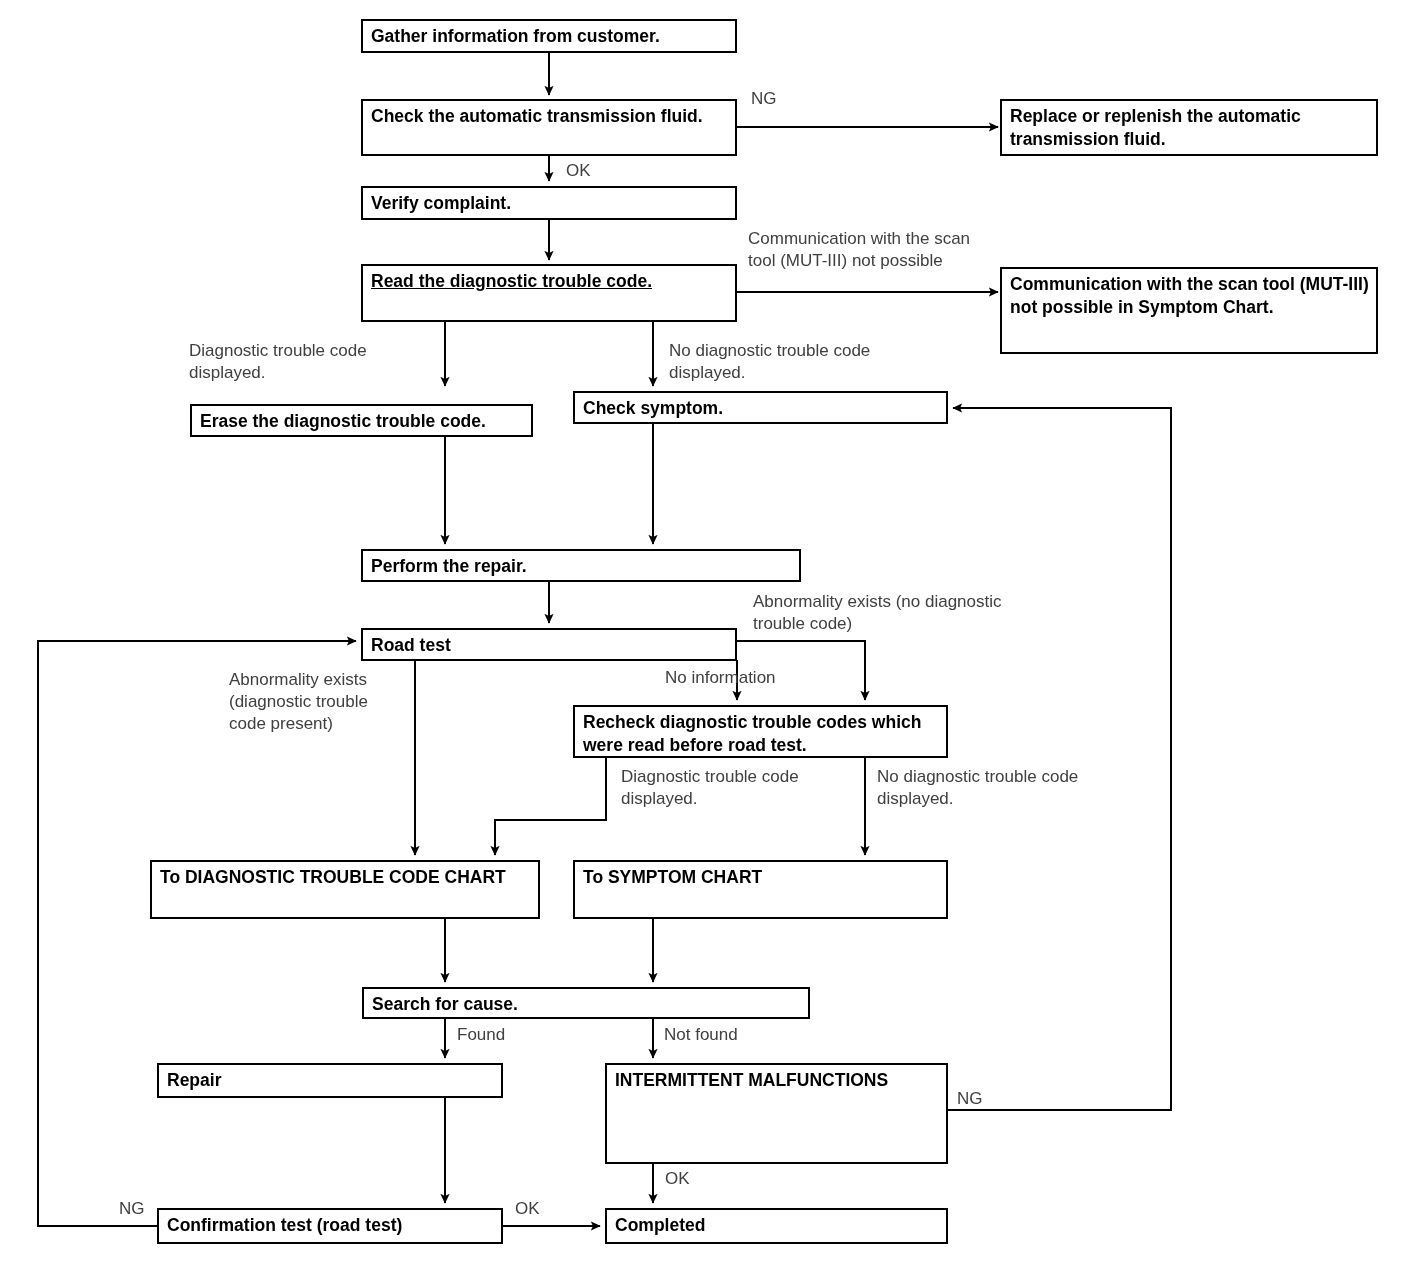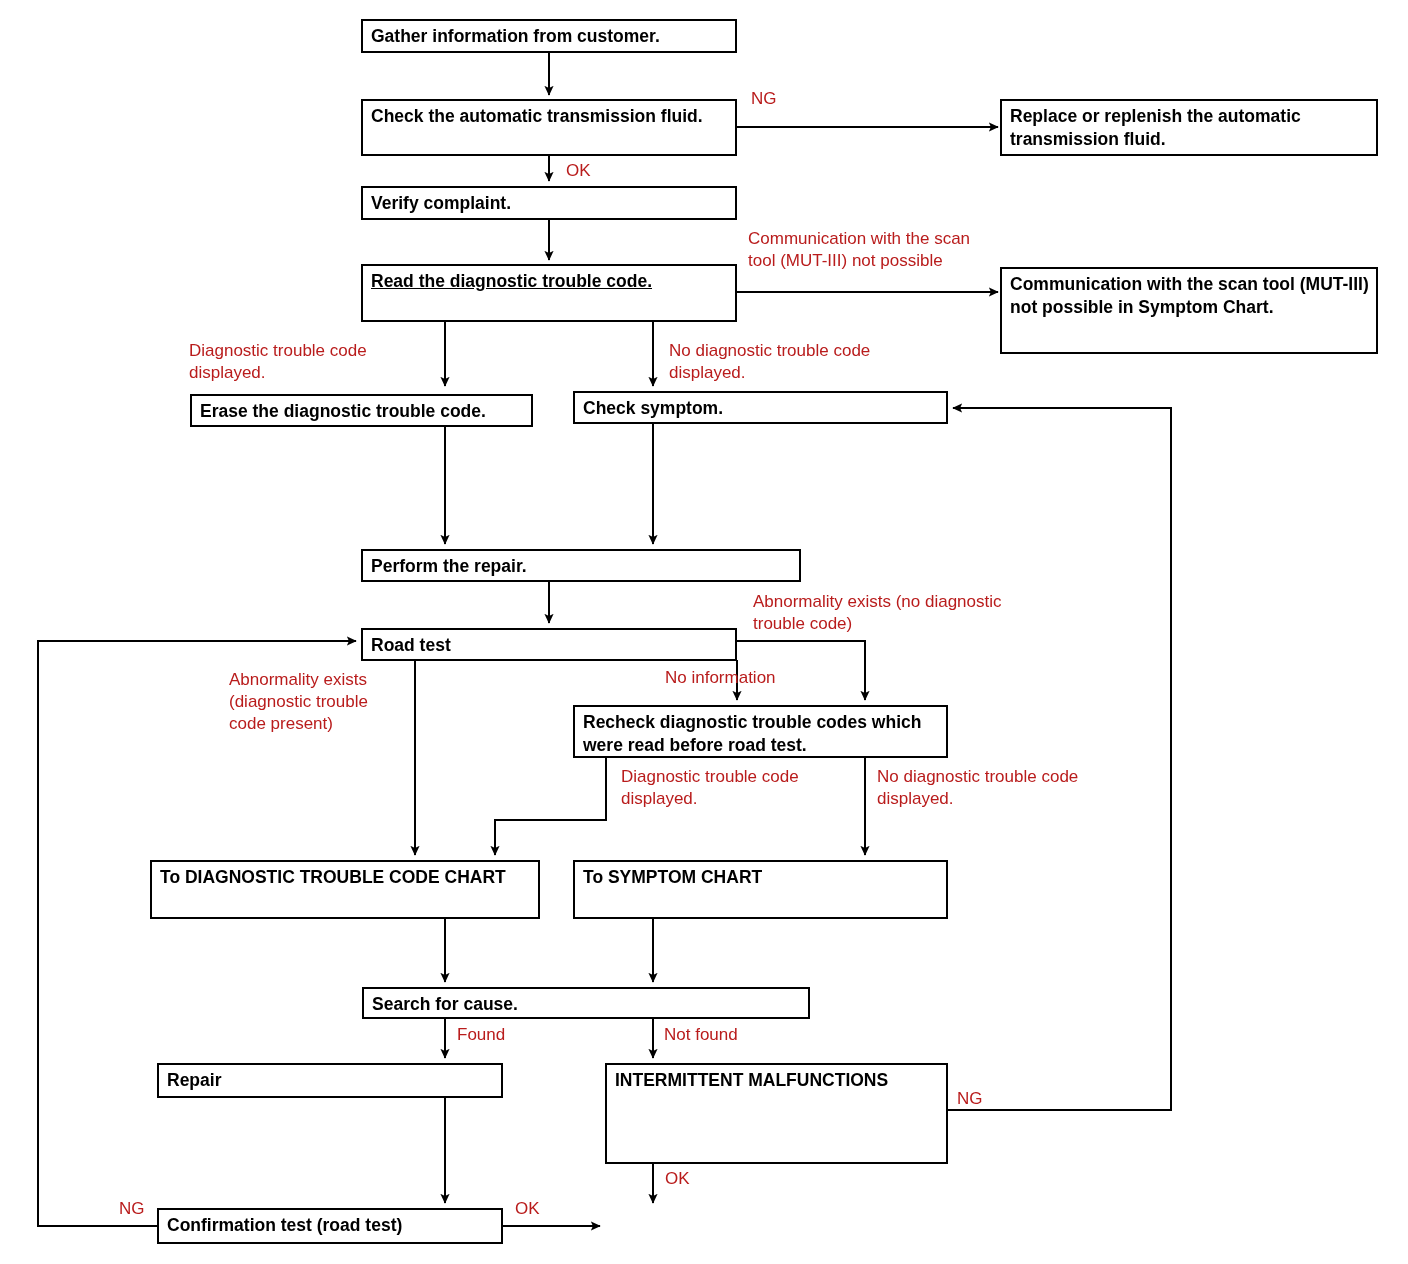--- a/index.html
+++ b/index.html
@@ -33,21 +33,21 @@
     color: #000000;
     padding: 4px 0 2px 8px;
     white-space: pre-line;
     overflow: hidden;
   }
   .edge-label {
     position: absolute;
     font-size: 17px;
     font-weight: normal;
     line-height: 1.30;
-    color: #b91c1c;
+    color: #404040;
     white-space: pre-line;
     background: transparent;
   }
 </style>
 </head>
 <body>
 
 <div id="canvas">
 
   <svg id="wires" viewBox="0 0 1408 1264" xmlns="http://www.w3.org/2000/svg">
@@ -113,21 +113,21 @@
   <div class="node" style="left:361px; top:99px; width:376px; height:57px;">Check the automatic transmission fluid.</div>
 
   <div class="node" style="left:1000px; top:99px; width:378px; height:57px;">Replace or replenish the automatic transmission fluid.</div>
 
   <div class="node" style="left:361px; top:186px; width:376px; height:34px;">Verify complaint.</div>
 
   <div class="node" style="left:361px; top:264px; width:376px; height:58px;text-decoration:underline;">Read the diagnostic trouble code.</div>
 
   <div class="node" style="left:1000px; top:267px; width:378px; height:87px;">Communication with the scan tool (MUT-III) not possible in Symptom Chart.</div>
 
-  <div class="node" style="left:190px; top:394px; width:343px; height:33px;">Erase the diagnostic trouble code.</div>
+  <div class="node" style="left:190px; top:404px; width:343px; height:33px;">Erase the diagnostic trouble code.</div>
 
   <div class="node" style="left:573px; top:391px; width:375px; height:33px;">Check symptom.</div>
 
   <div class="node" style="left:361px; top:549px; width:440px; height:33px;">Perform the repair.</div>
 
   <div class="node" style="left:361px; top:628px; width:376px; height:33px;">Road test</div>
 
   <div class="node" style="left:573px; top:705px; width:375px; height:53px;">Recheck diagnostic trouble codes which were read before road test.</div>
 
   <div class="node" style="left:150px; top:860px; width:390px; height:59px;">To DIAGNOSTIC TROUBLE CODE CHART</div>
@@ -135,20 +135,21 @@
   <div class="node" style="left:573px; top:860px; width:375px; height:59px;">To SYMPTOM CHART</div>
 
   <div class="node" style="left:362px; top:987px; width:448px; height:32px;">Search for cause.</div>
 
   <div class="node" style="left:157px; top:1063px; width:346px; height:35px;">Repair</div>
 
   <div class="node" style="left:605px; top:1063px; width:343px; height:101px;">INTERMITTENT MALFUNCTIONS</div>
 
   <div class="node" style="left:157px; top:1208px; width:346px; height:36px;">Confirmation test (road test)</div>
 
+  <div class="node" style="left:605px; top:1208px; width:343px; height:36px;">Completed</div>
 
   <div class="edge-label" style="left:751px; top:88px;">NG</div>
 
   <div class="edge-label" style="left:566px; top:160px;">OK</div>
 
   <div class="edge-label" style="left:748px; top:228px;">Communication with the scan
 tool (MUT-III) not possible</div>
 
   <div class="edge-label" style="left:189px; top:340px;">Diagnostic trouble code
 displayed.</div>

